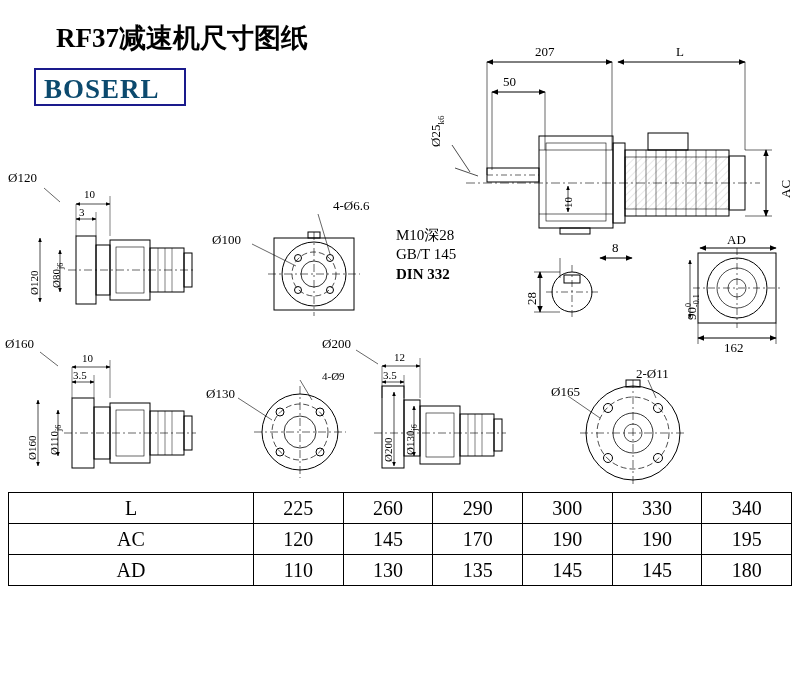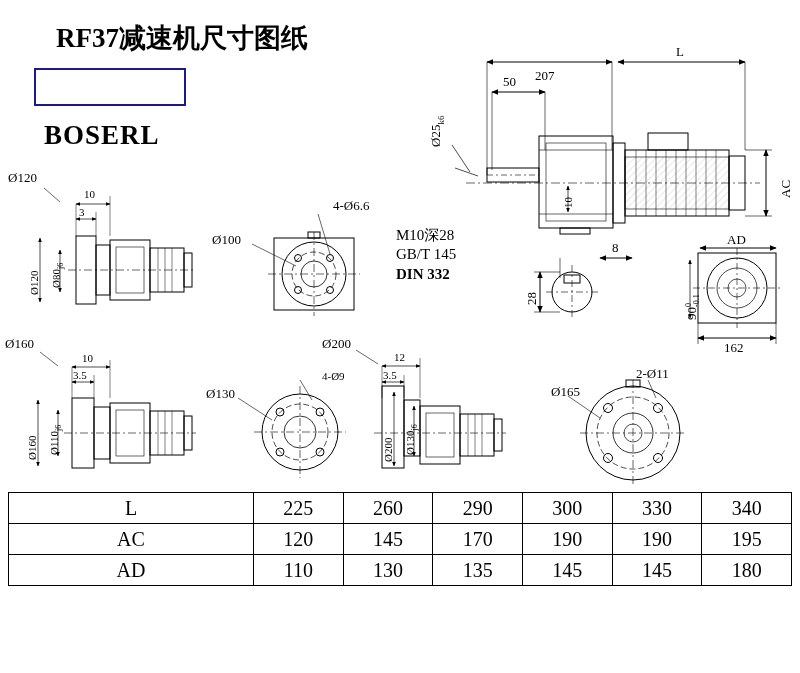--- a/index.html
+++ b/index.html
@@ -39,23 +39,22 @@
     background: #fff;
     box-sizing: border-box;
   }
   #logo-text {
     position: absolute;
     left: 8px;
     top: 4px;
     font-family: "Liberation Serif", serif;
     font-size: 27px;
     font-weight: bold;
-    color: #000000;
+    color: #0c4a6e;
     letter-spacing: 1px;
-    margin-top: 46px;
   }
 
   
   .dim {
     font-family: "Liberation Serif", serif;
     font-size: 13px;
     color: #000;
     white-space: nowrap;
   }
   .dim-sm {
@@ -325,21 +324,21 @@
       <circle cx="608" cy="458" r="4.5"></circle>
       <circle cx="658" cy="458" r="4.5"></circle>
       <line x1="633" y1="380" x2="633" y2="486" stroke-dasharray="8,3,2,3" stroke-width="0.6"></line>
       <line x1="580" y1="433" x2="686" y2="433" stroke-dasharray="8,3,2,3" stroke-width="0.6"></line>
       <line x1="648" y1="380" x2="656" y2="398" stroke-width="0.6"></line>
       <line x1="568" y1="396" x2="600" y2="418" stroke-width="0.6"></line>
       <rect x="626" y="380" width="14" height="7"></rect>
     </g>
   </svg>
 
-  <div class="abs dim" style="left:535px; top:44px;margin-top:24px;">207</div>
+  <div class="abs dim" style="left:535px; top:44px;">207</div>
   <div class="abs dim" style="left:676px; top:44px;">L</div>
   <div class="abs dim" style="left:503px; top:74px;">50</div>
   <div class="abs dim rot90" style="left:428px; top:147px;">
     <span>Ø25</span><sub style="font-size:9px;">k6</sub>
   </div>
   <div class="abs dim rot90" style="left:778px; top:198px;">AC</div>
   <div class="abs dim-sm rot90" style="left:562px; top:208px;">10</div>
 
   <div class="abs dim-lg" style="left:396px; top:226px;">M10深28</div>
   <div class="abs dim-lg" style="left:396px; top:246px;">GB/T 145</div>

